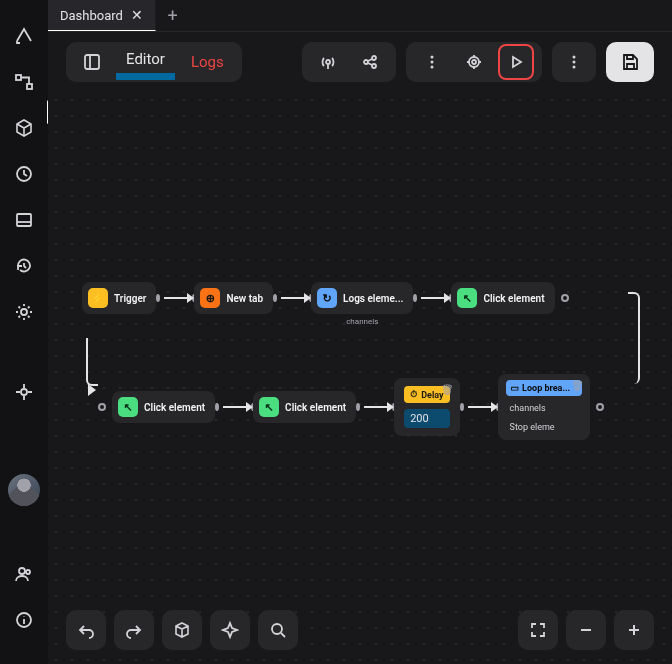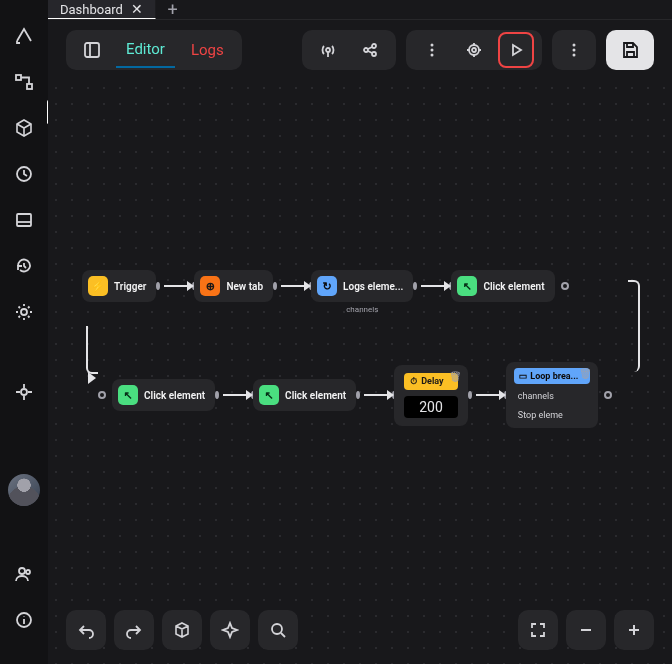--- a/index.html
+++ b/index.html
@@ -4,44 +4,44 @@
 <style>
 * { box-sizing: border-box; margin: 0; padding: 0; font-family: -apple-system, BlinkMacSystemFont, "Segoe UI", Roboto, sans-serif; }
 body { width: 672px; height: 664px; background: #18181b; color: #e4e4e7; overflow: hidden; position: relative; }
 .left-rail { position: absolute; left: 0; top: 0; width: 48px; height: 100%; background: #121214; display: flex; flex-direction: column; align-items: center; padding-top: 24px; gap: 22px; }
 .left-rail .rail-icon { width: 24px; height: 24px; display: flex; align-items: center; justify-content: center; cursor: pointer; color: #d4d4d8; }
 .left-rail .spacer { flex: 1; }
 .left-rail .avatar { width: 32px; height: 32px; border-radius: 50%; background: linear-gradient(135deg,#6b7280,#374151); position: relative; overflow: hidden; }
 .left-rail .avatar::before { content:""; position:absolute; inset:0; background: radial-gradient(circle at 50% 35%, #a1a1aa 25%, transparent 26%), radial-gradient(circle at 50% 90%, #52525b 50%, transparent 51%); }
 .rail-indicator { position:absolute; left:47px; top:100px; width:3px; height:24px; background:#fff; border-radius:2px; }
 .main { position: absolute; left: 48px; top: 0; right: 0; bottom: 0; display: flex; flex-direction: column; }
-.tabs { height: 20px; display: flex; align-items: stretch; background: #18181b; border-bottom: 1px solid #27272a; }
+.tabs { height: 32px; display: flex; align-items: stretch; background: #18181b; border-bottom: 1px solid #27272a; }
 .tab { display: flex; align-items: center; gap: 8px; padding: 0 12px; background: #26262b; border-right: 1px solid #1c1c1f; font-size: 13px; color: #e4e4e7; cursor: pointer; border-bottom: 1px solid #fff; }
 .tab .close { font-size: 14px; cursor: pointer; }
 .tab-add { display: flex; align-items: center; padding: 0 12px; font-size: 18px; color: #a1a1aa; cursor: pointer; }
 .toolbar { height: 60px; display: flex; align-items: center; padding: 0 18px; gap: 10px; }
 .tb-group { display: flex; align-items: center; background: #27272a; border-radius: 10px; height: 40px; padding: 0 8px; gap: 6px; }
 .tb-btn { width: 36px; height: 36px; display: flex; align-items: center; justify-content: center; cursor: pointer; color: #d4d4d8; border-radius: 8px; }
 .tb-tab { padding: 0 10px; height: 36px; display: flex; align-items: center; font-size: 15px; cursor: pointer; color: #ef4444; }
-.tb-tab.active { color: #5eead4; border-bottom: 2px solid #0369a1; }
+.tb-tab.active { color: #e5e5e5; border-bottom: 7px solid #0369a1; }
 .tb-flex { flex: 1; }
 .run-btn { border: 2px solid #ef4444; }
 .save-btn { background: #e4e4e7; color: #18181b; border-radius: 10px; width: 48px; height: 40px; display:flex; align-items:center; justify-content:center; cursor:pointer; }
 .canvas { flex: 1; position: relative; background: #18181b; background-image: radial-gradient(#2a2a2e 1px, transparent 1px); background-size: 16px 16px; overflow: hidden; }
 .row { position: absolute; display: flex; align-items: center; }
 .node { background: #27272a; border-radius: 8px; padding: 6px 10px 6px 6px; display: flex; align-items: center; gap: 6px; font-size: 10px; font-weight: 600; color: #f4f4f5; position: relative; white-space: nowrap; }
 .node .icon { width: 20px; height: 20px; border-radius: 5px; display:flex; align-items:center; justify-content:center; font-size:11px; }
 .node .sub { position:absolute; bottom:-12px; left:50%; transform:translateX(-50%); font-size:8px; color:#a1a1aa; font-weight:400; }
 .port { width: 8px; height: 8px; border-radius: 50%; border: 2px solid #a1a1aa; background: #18181b; }
 .arrow { flex:1; height:2px; background:#e4e4e7; position:relative; min-width:24px; }
 .arrow::after { content:""; position:absolute; right:-6px; top:-4px; border-left:7px solid #e4e4e7; border-top:5px solid transparent; border-bottom:5px solid transparent; }
 .gap { display:flex; align-items:center; width:38px; gap:4px; }
 .delay-node { background:#27272a; border-radius:8px; padding:8px 10px; display:flex; flex-direction:column; gap:6px; position:relative; }
 .delay-head { display:flex; align-items:center; gap:4px; background:#fbbf24; color:#1c1917; font-size:9px; font-weight:700; padding:3px 6px; border-radius:4px; }
-.delay-val { background:#000000; font-size:14px; color:#e4e4e7; padding:3px 15px; border-radius:4px; }
+.delay-val { background:#0c4a6e; font-size:11px; color:#e4e4e7; padding:3px 6px; border-radius:4px; }
 .trash { position:absolute; top:6px; right:6px; color:#a1a1aa; font-size:10px; cursor:pointer; }
 .loop-card { background:#27272a; border-radius:8px; padding:6px 8px; display:flex; flex-direction:column; gap:5px; font-size:9px; position:relative; width:92px; }
 .loop-head { background:#60a5fa; color:#0c0a09; padding:3px 5px; border-radius:4px; display:flex; align-items:center; gap:3px; font-weight:700; white-space:nowrap; overflow:hidden; text-overflow:ellipsis; }
 .loop-item { color:#d4d4d8; padding:2px 4px; cursor:pointer; }
 .vconn { position:absolute; border:2px solid #e4e4e7; border-left:none; border-top-right-radius:6px; border-bottom-right-radius:6px; border-bottom:none; }
 .vconn2 { position:absolute; border:2px solid #e4e4e7; border-right:none; border-top:none; border-bottom-left-radius:6px; }
 .bottom-bar { position:absolute; left:18px; bottom:14px; display:flex; align-items:center; gap:8px; }
 .bottom-right { position:absolute; right:18px; bottom:14px; display:flex; align-items:center; gap:8px; }
 .round-btn { width:40px; height:40px; border-radius:10px; background:#27272a; display:flex; align-items:center; justify-content:center; cursor:pointer; color:#d4d4d8; }
 svg { display:block; }

